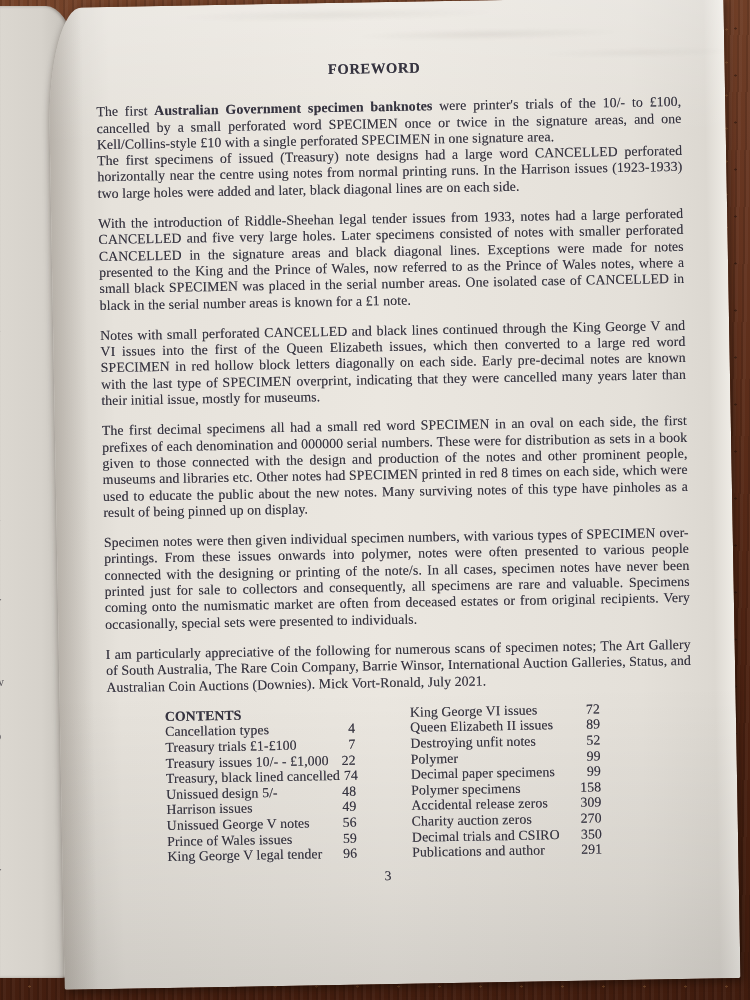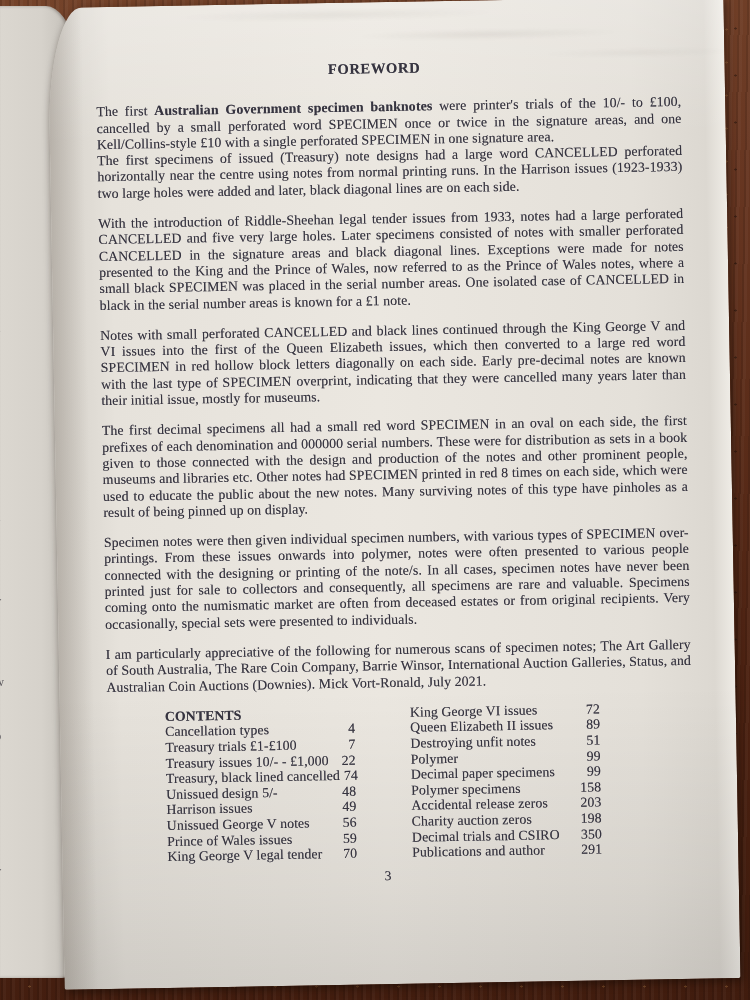--- a/index.html
+++ b/index.html
@@ -152,57 +152,57 @@
             <div class="toc-row">
             <span class="toc-label">Unissued George V notes</span>
             <span class="toc-page">56</span>
           </div>
             <div class="toc-row">
             <span class="toc-label">Prince of Wales issues</span>
             <span class="toc-page">59</span>
           </div>
             <div class="toc-row">
             <span class="toc-label">King George V legal tender</span>
-            <span class="toc-page">70</span>
+            <span class="toc-page">96</span>
           </div>
           </div>
       </div>
       <div class="toc-col right">
         <div>
             <div class="toc-row">
             <span class="toc-label">King George VI issues</span>
             <span class="toc-page">72</span>
           </div>
             <div class="toc-row">
             <span class="toc-label">Queen Elizabeth II issues</span>
             <span class="toc-page">89</span>
           </div>
             <div class="toc-row">
             <span class="toc-label">Destroying unfit notes</span>
-            <span class="toc-page">51</span>
+            <span class="toc-page">52</span>
           </div>
             <div class="toc-row">
             <span class="toc-label">Polymer</span>
             <span class="toc-page">99</span>
           </div>
             <div class="toc-row">
             <span class="toc-label">Decimal paper specimens</span>
             <span class="toc-page">99</span>
           </div>
             <div class="toc-row">
             <span class="toc-label">Polymer specimens</span>
             <span class="toc-page">158</span>
           </div>
             <div class="toc-row">
             <span class="toc-label">Accidental release zeros</span>
-            <span class="toc-page">203</span>
+            <span class="toc-page">309</span>
           </div>
             <div class="toc-row">
             <span class="toc-label">Charity auction zeros</span>
-            <span class="toc-page">198</span>
+            <span class="toc-page">270</span>
           </div>
             <div class="toc-row">
             <span class="toc-label">Decimal trials and CSIRO</span>
             <span class="toc-page">350</span>
           </div>
             <div class="toc-row">
             <span class="toc-label">Publications and author</span>
             <span class="toc-page">291</span>
           </div>
           </div>

